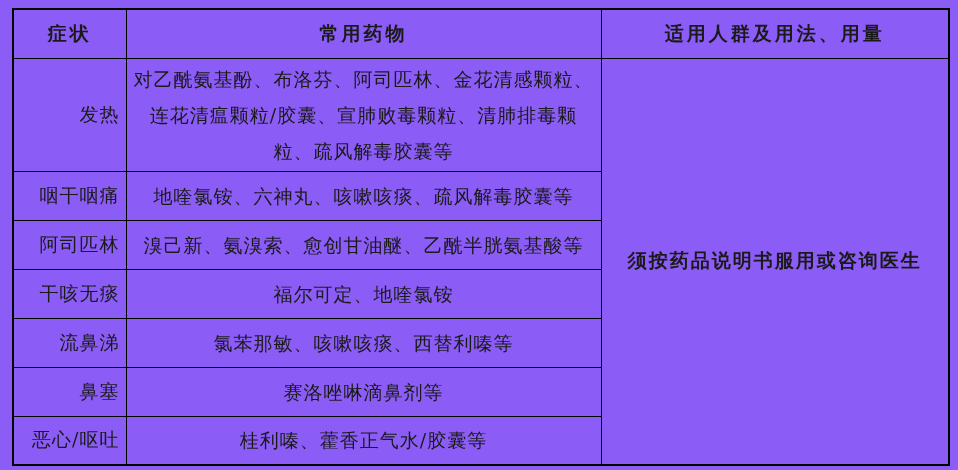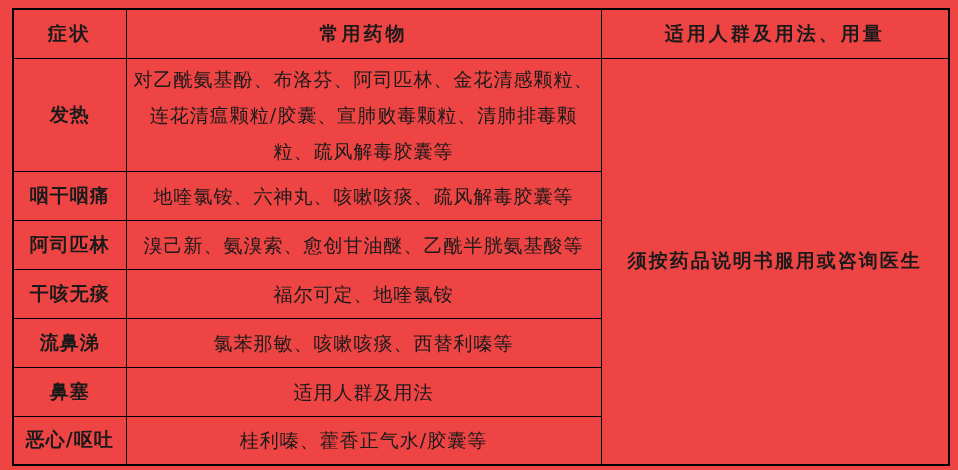--- a/index.html
+++ b/index.html
@@ -1,21 +1,21 @@
 <!DOCTYPE html>
 <html><head>
 <meta charset="utf-8">
 <style>
   * { margin: 0; padding: 0; box-sizing: border-box; }
   html, body { background: #ffffff; }
   .page {
     position: relative;
     width: 958px;
     height: 470px;
-    background: #ef4444;
+    background: #8b5cf6;
     overflow: hidden;
     font-family: "DejaVu Serif", "Liberation Serif", serif;
     color: #1a1a1a;
   }
   table.med-table {
     position: absolute;
     left: 12px;
     top: 8px;
     width: 936px;
     border-collapse: collapse;
@@ -34,22 +34,23 @@
     font-weight: bold;
     letter-spacing: 3px;
   }
   .col-symptom { width: 113px; }
   .col-drugs   { width: 475px; }
   .col-usage   { width: 348px; }
   tr.r-header  { height: 49px; }
   tr.r-fever   { height: 110px; }
   tr.r-std     { height: 49px; }
   td.symptom {
-    font-weight: bold;
+    font-weight: normal;
     letter-spacing: 1px;
+    text-align: right;
   }
   td.drugs {
     letter-spacing: 1px;
     line-height: 36px;
   }
   td.usage {
     font-weight: bold;
     letter-spacing: 2px;
   }
 </style>
@@ -87,21 +88,21 @@
       <tr class="r-std">
         <td class="symptom">干咳无痰</td>
         <td class="drugs">福尔可定、地喹氯铵</td>
       </tr>
       <tr class="r-std">
         <td class="symptom">流鼻涕</td>
         <td class="drugs">氯苯那敏、咳嗽咳痰、西替利嗪等</td>
       </tr>
       <tr class="r-std">
         <td class="symptom">鼻塞</td>
-        <td class="drugs">适用人群及用法</td>
+        <td class="drugs">赛洛唑啉滴鼻剂等</td>
       </tr>
       <tr class="r-std">
         <td class="symptom">恶心/呕吐</td>
         <td class="drugs">桂利嗪、藿香正气水/胶囊等</td>
       </tr>
     </tbody>
   </table>
 </div>
 
 </body></html>

